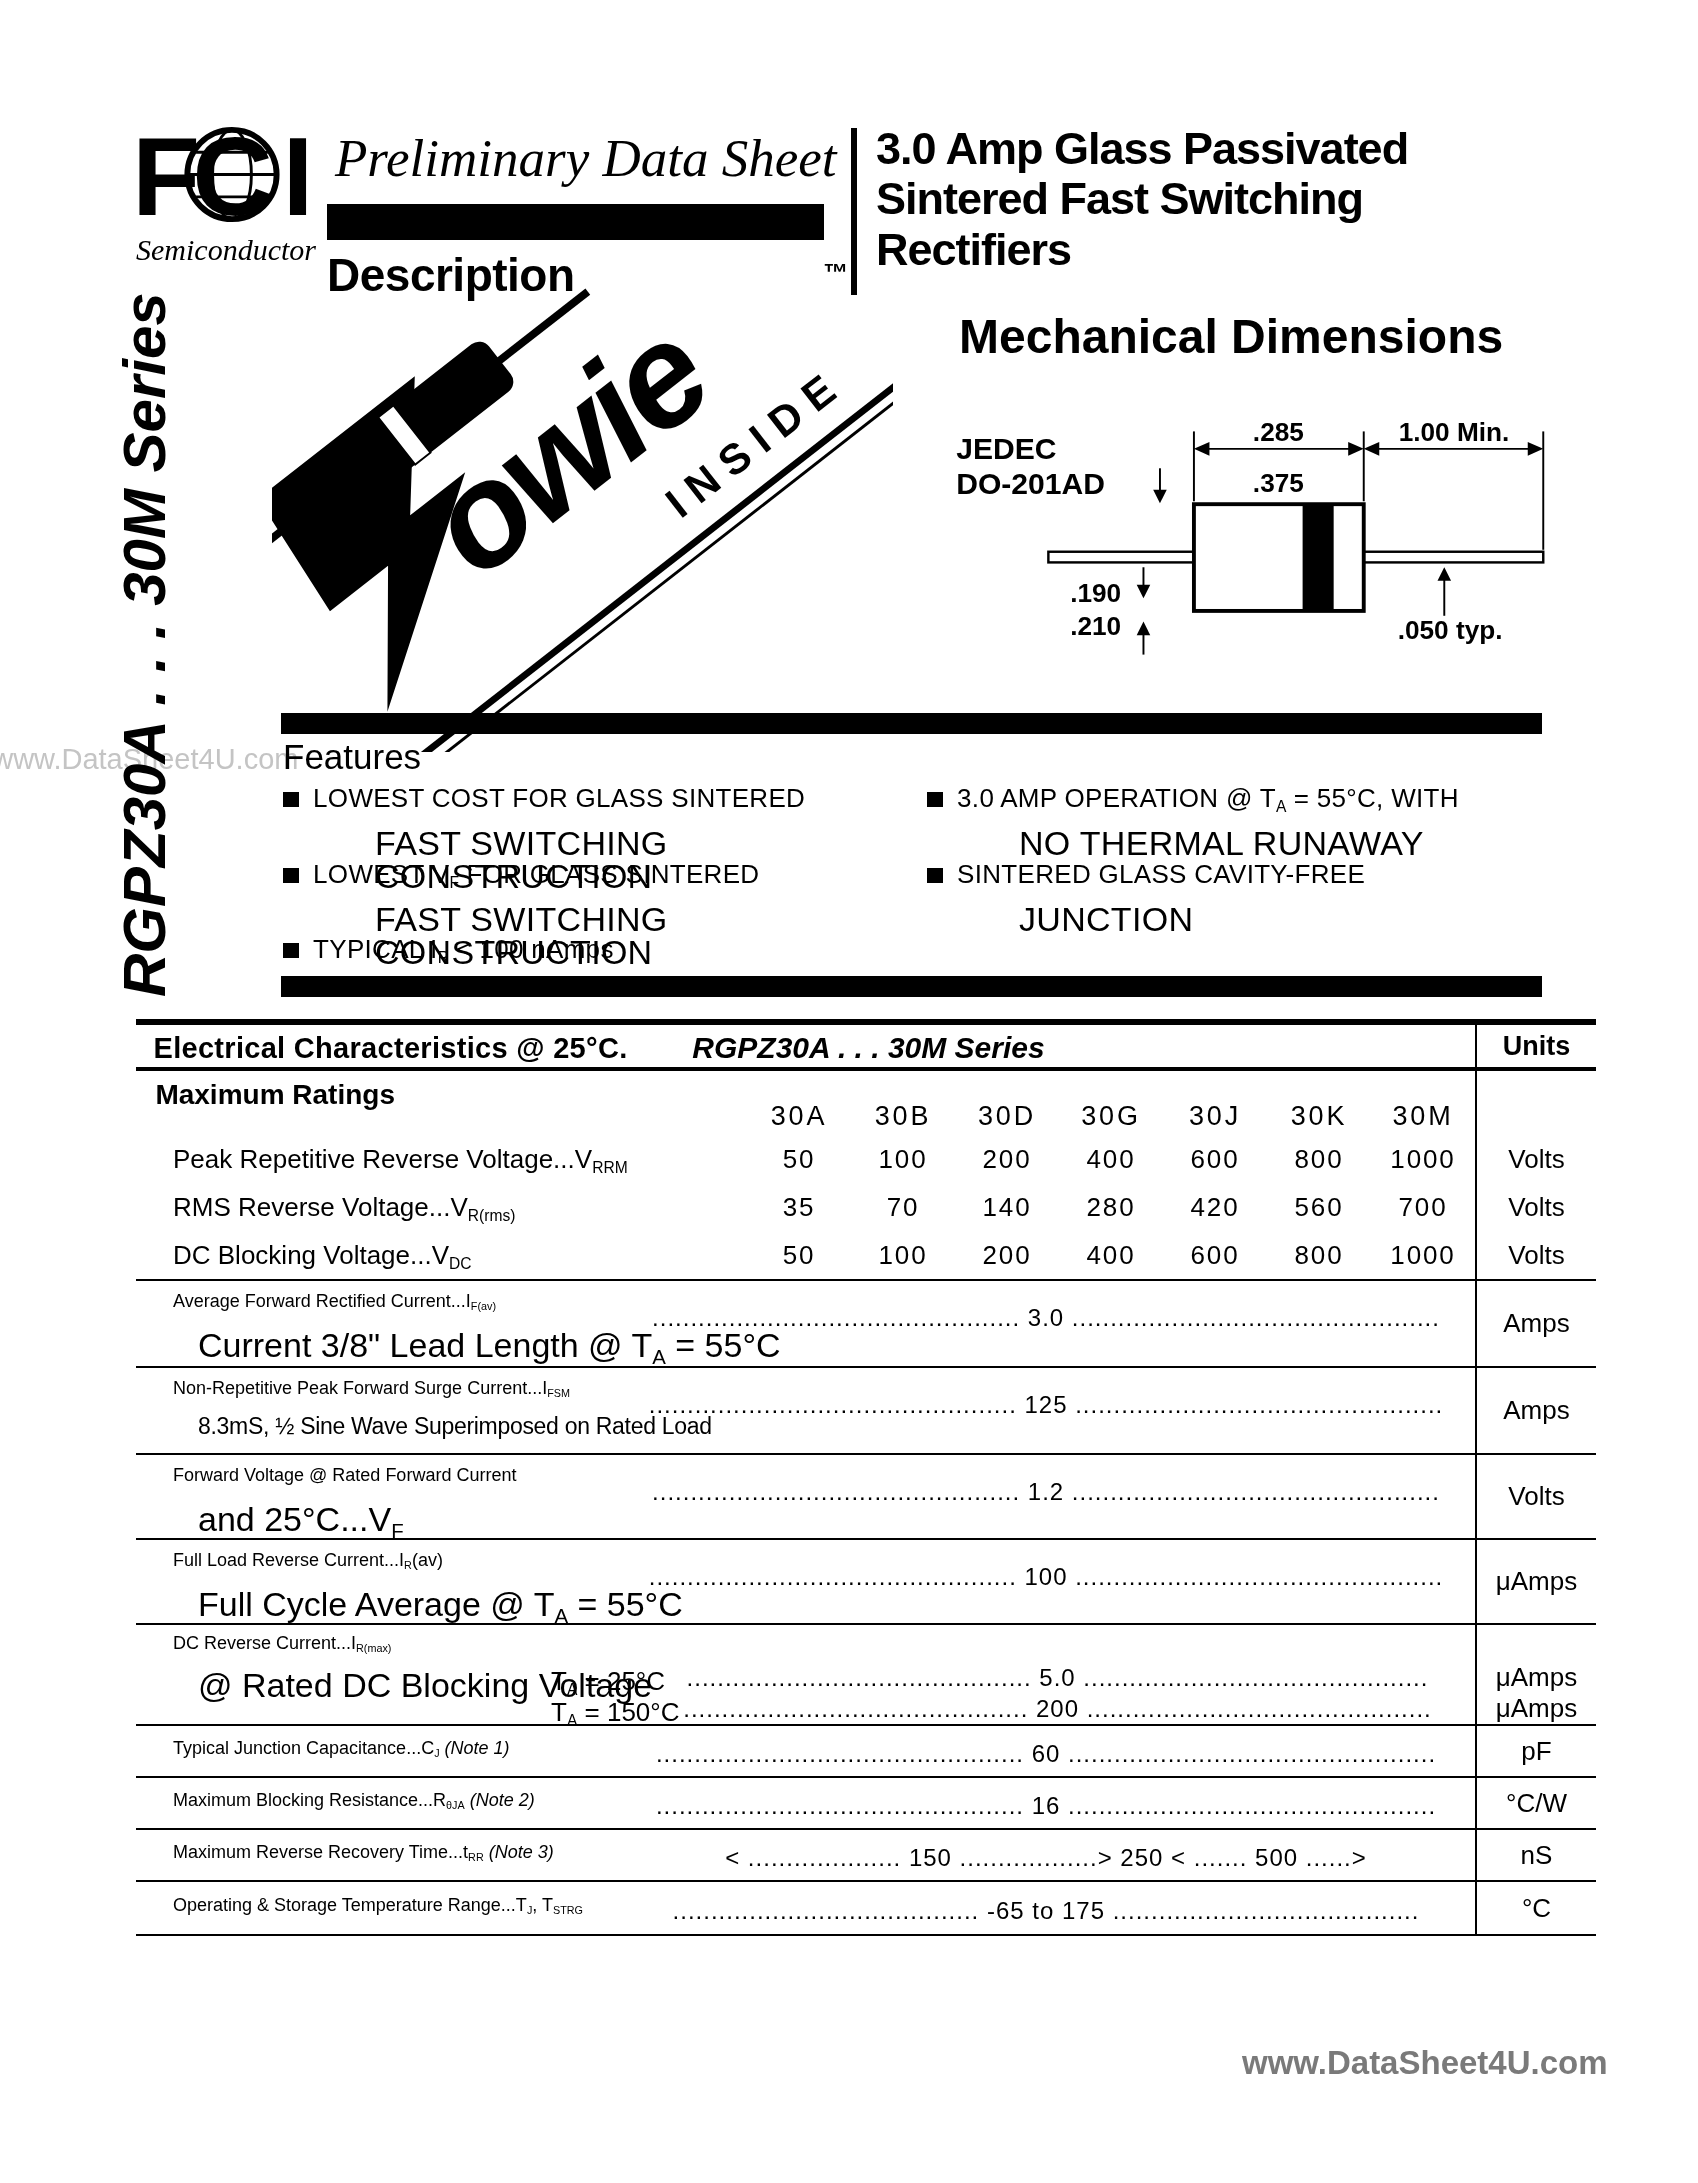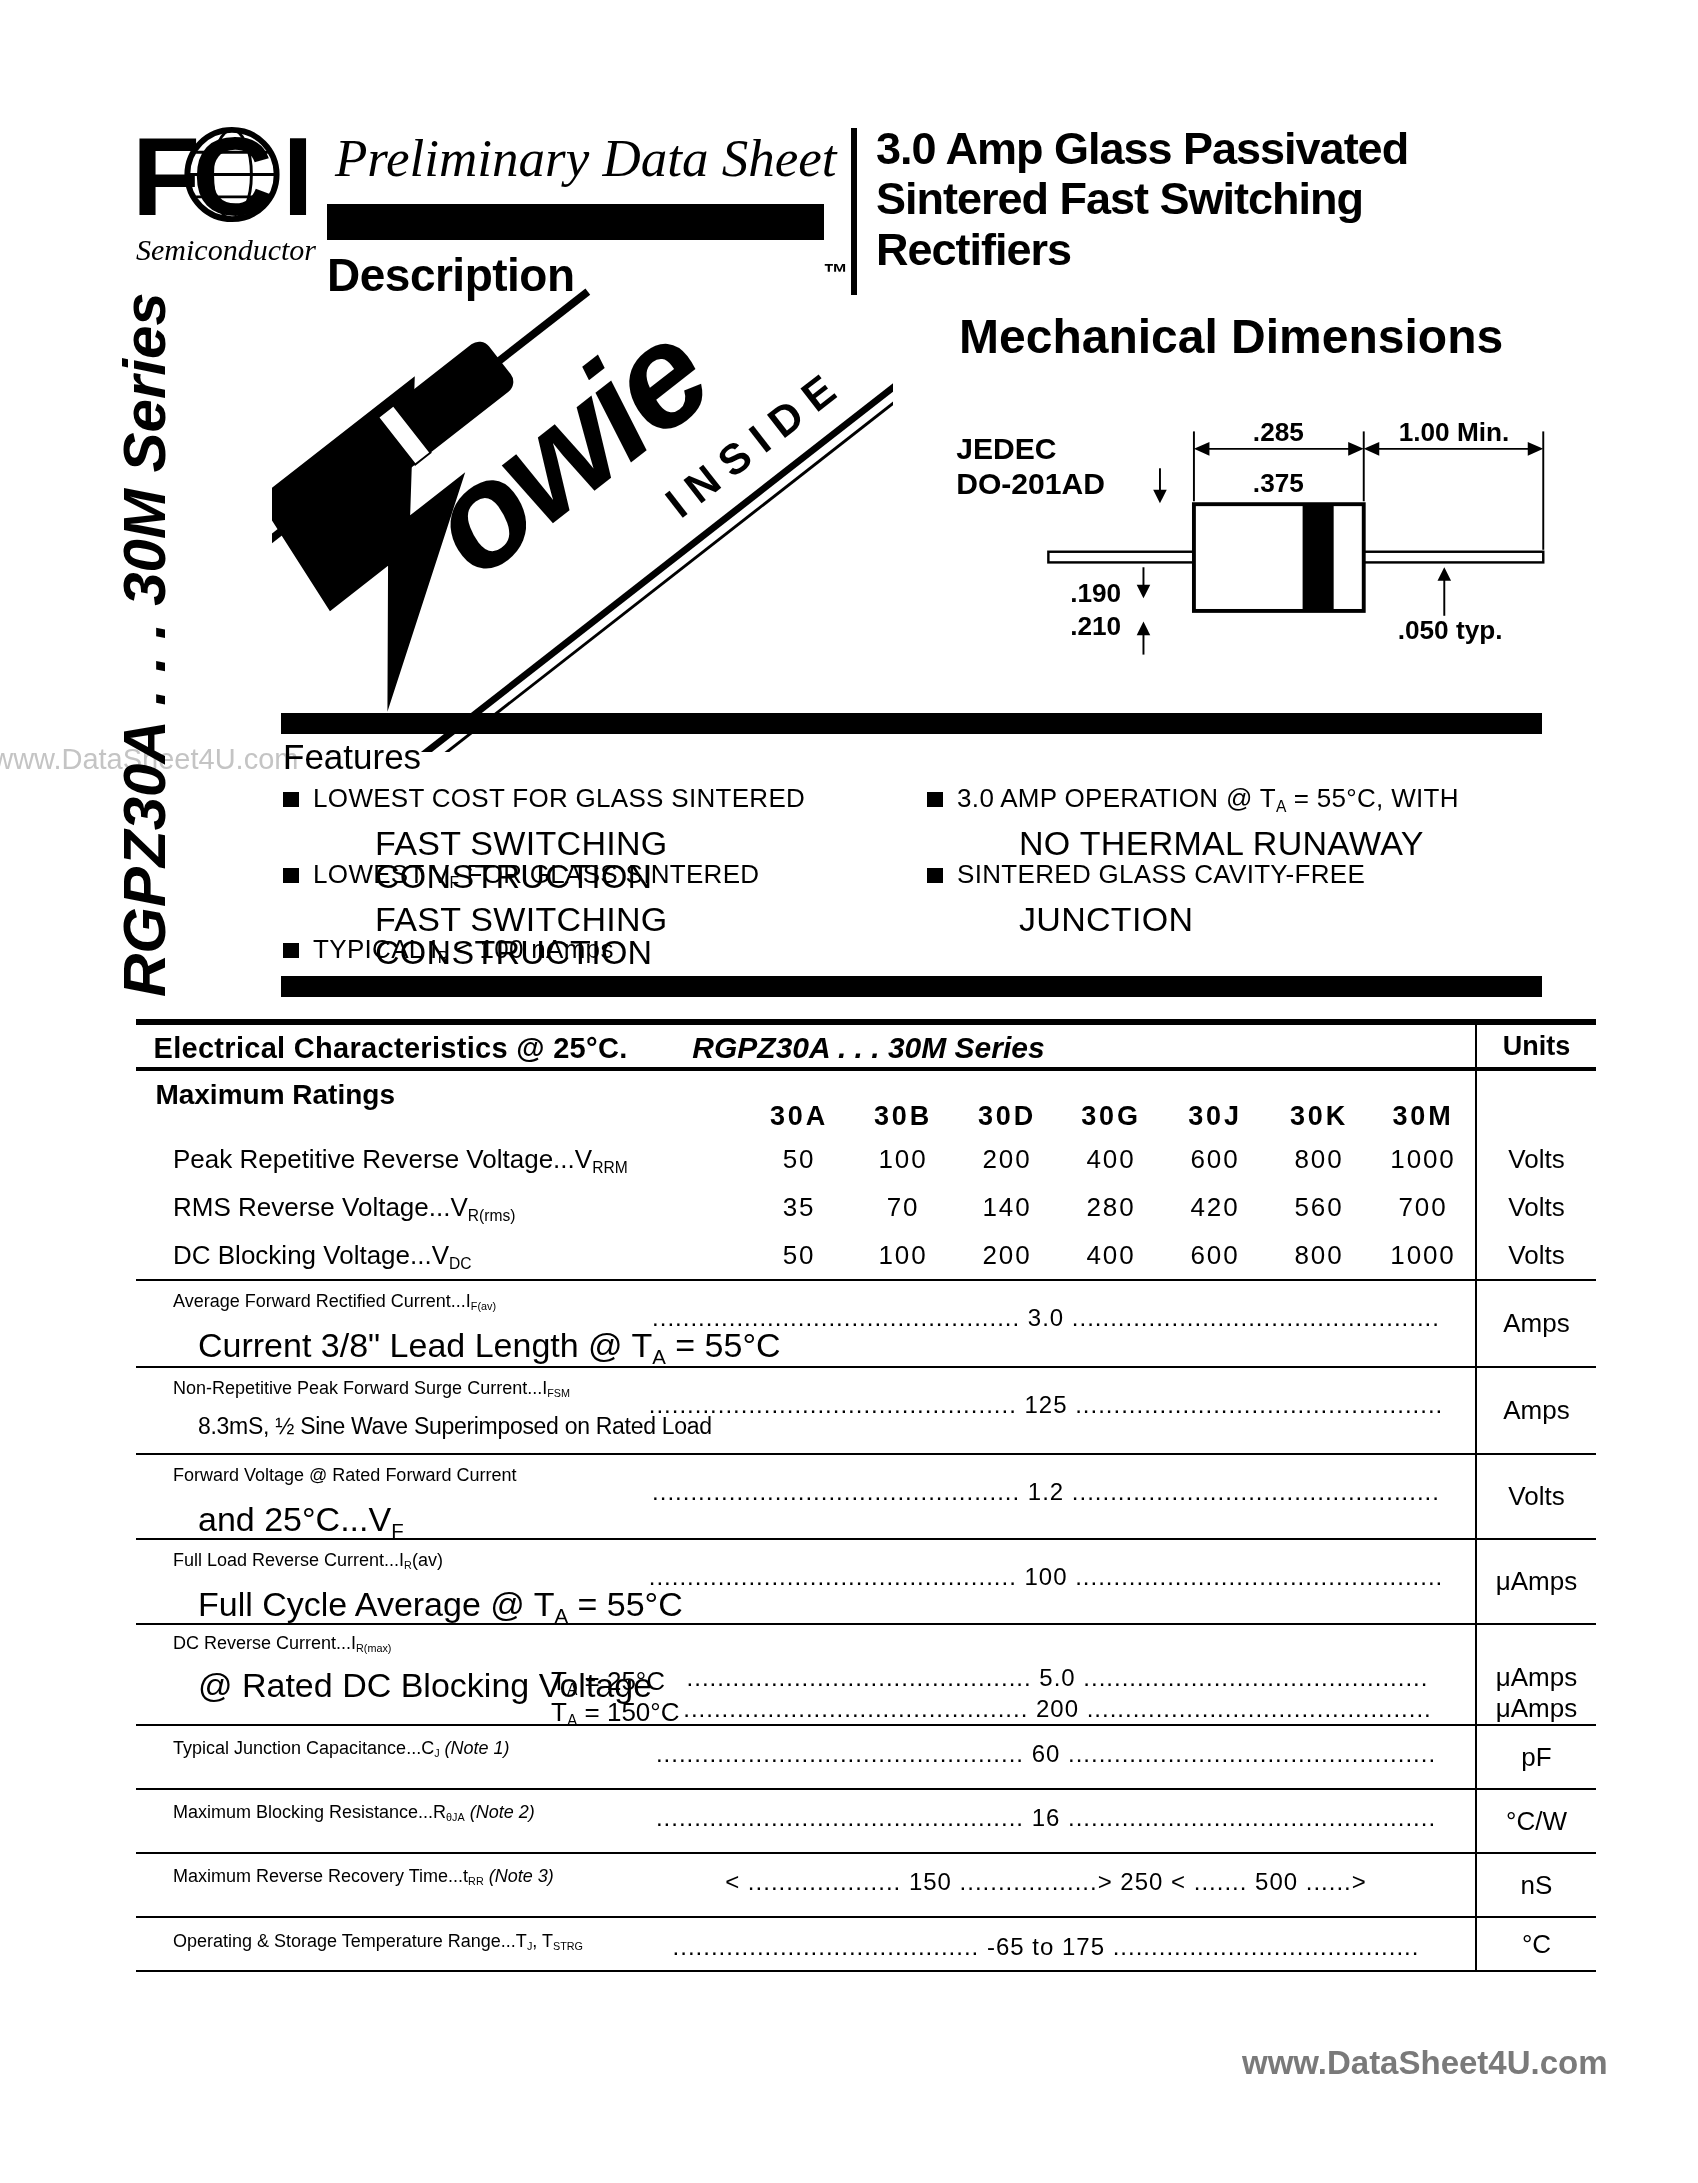--- a/index.html
+++ b/index.html
@@ -41,27 +41,27 @@
   .erow{display:flex}
   .emain{width:1339px;position:relative}
   .eunits{width:121px;border-left:2.9px solid #000;position:relative;font-size:26px;display:flex;align-items:center;justify-content:center}
   .ehead{height:46px;border-bottom:4.9px solid #000}
   .ehead-left{position:absolute;left:17.5px;top:6.8px;font-size:29px;font-weight:bold;letter-spacing:0.3px}
   .ehead-center{position:absolute;left:446px;width:573px;top:5.8px;text-align:center;font-size:30px;font-weight:bold;font-style:italic}
   .ehead-units{font-weight:bold;font-size:27px}
   .eband{height:64px}
   .maxr{position:absolute;left:19.4px;top:7.8px;font-size:28px;font-weight:bold}
   .colgrid{position:absolute;left:611px;bottom:2.9px;width:728px;display:flex}
-  .colh{flex:1;text-align:center;font-size:27px;font-weight:bold;letter-spacing:2.9px}
+  .colh{flex:1;text-align:center;font-size:27px;font-weight:normal;letter-spacing:2.9px}
   .vrow{height:48px}
   .rlabel{position:absolute;left:37px;top:0;line-height:48px;font-size:26px}
   .vgrid{position:absolute;left:611px;top:0;width:728px;height:48px;display:flex}
   .vcell{flex:1;text-align:center;line-height:48px;font-size:26px;letter-spacing:1.9px}
   .srow{border-top:2.9px solid #000;position:relative}
-  .h90{height:87px}.h88{height:85px}.h104{height:101px}.h54{height:64px}.h56{height:54px}
+  .h90{height:87px}.h88{height:85px}.h104{height:101px}.h54{height:52px}.h56{height:54px}
   .l1{position:absolute;left:37px;top:9.7px;font-size:18px}
   .l2{position:absolute;left:62px;top:45px;font-size:34px}
   .small-label{font-size:23px;letter-spacing:-0.3px}
   .sval{position:absolute;left:483px;width:854px;top:23px;text-align:center;font-size:24px;white-space:nowrap;overflow:hidden;letter-spacing:1px}
   .cond{position:absolute;left:415px;font-size:26px}
   .u-abs{position:absolute;left:0;right:0;text-align:center;font-size:26px}
 </style>
 </head>
 <body>
 

